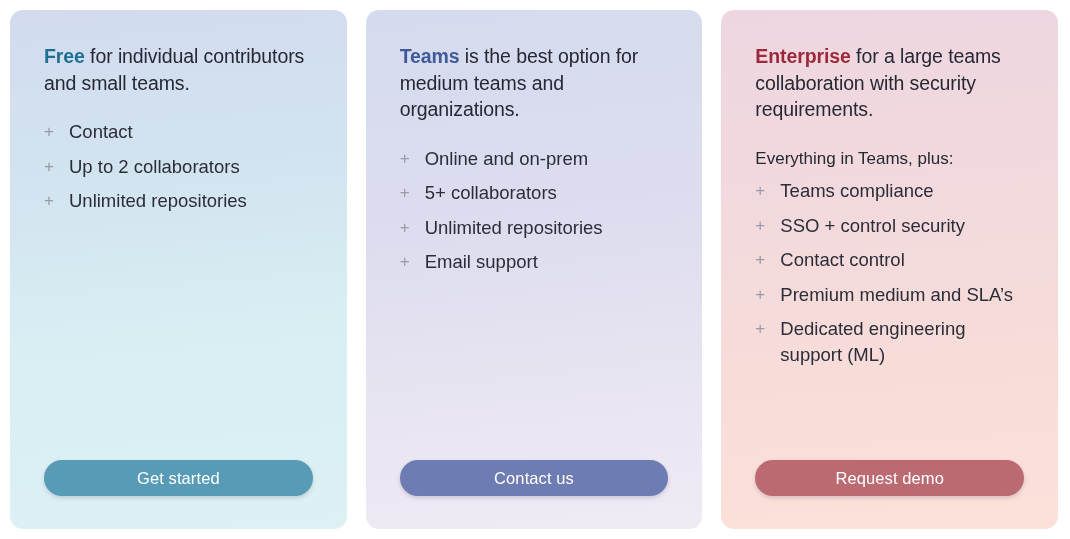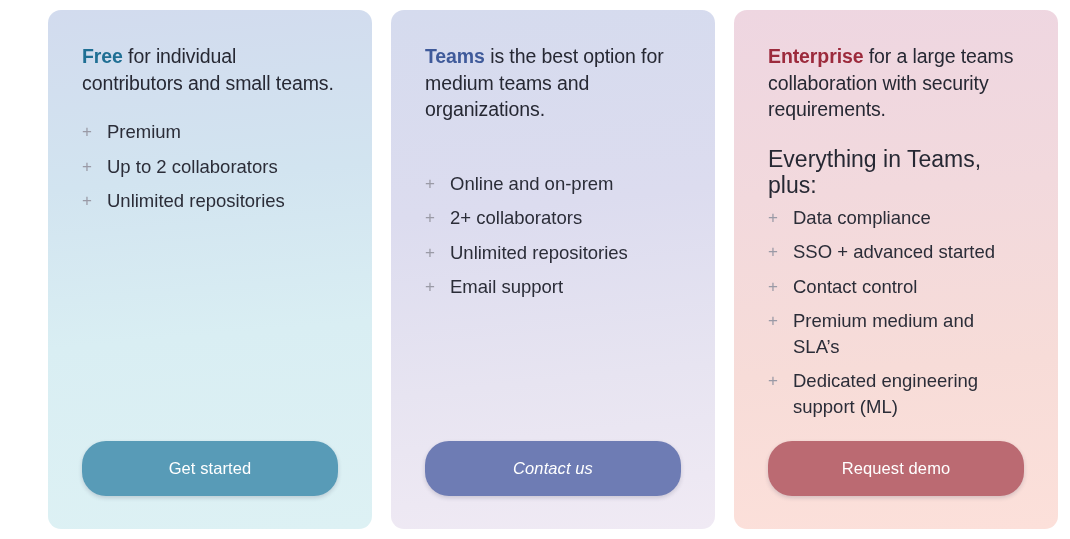--- a/index.html
+++ b/index.html
@@ -32,46 +32,44 @@
     position: relative;
     display: flex;
     flex-direction: column;
     box-sizing: border-box;
     padding: 33px 34px 0 34px;
     overflow: hidden;
   }
 
   .plan-card.free {
     background: linear-gradient(175deg, #d2dbee 0%, #d2e4f0 33%, #d9eef3 62%, #ddf1f4 100%);
-    margin-left: 38px;
   }
   .plan-card.teams {
     background: linear-gradient(174deg, #d5dbee 0%, #dcdcef 38%, #e7e4f1 70%, #f0eaf4 100%);
-    gap: 25px;
   }
   .plan-card.enterprise {
     background: linear-gradient(176deg, #eed6e1 0%, #f2d9dd 35%, #f7dcd8 68%, #fce0da 100%);
   }
 
   .plan-headline {
     font-size: 19.5px;
     line-height: 26.5px;
     color: #262833;
     margin: 0 0 23px 0;
     letter-spacing: -0.1px;
   }
   .plan-name {
     font-weight: bold;
   }
   .plan-name.free-name      { color: #1f6f94; }
   .plan-name.teams-name     { color: #3f5a9a; }
   .plan-name.enterprise-name{ color: #9c2a3c; text-align: center; }
 
   .plus-intro {
-    font-size: 23px;
+    font-size: 17px;
     line-height: 26.5px;
     color: #262833;
     margin: 0 0 6px 0;
   }
 
   .feature-list {
     list-style: none;
     margin: 0;
     padding: 0;
   }
@@ -99,45 +97,45 @@
 
   .cta-wrap {
     margin-top: auto;
     padding-bottom: 33px;
   }
   .cta-button {
     display: block;
     width: 100%;
     border: none;
     border-radius: 24px;
-    height: 55px;
+    height: 36px;
     font-family: "Liberation Sans", sans-serif;
     font-size: 16.5px;
     color: #ffffff;
     cursor: pointer;
     box-shadow: 0 2px 4px rgba(40, 40, 70, 0.18);
     letter-spacing: 0.1px;
   }
   .cta-button.free-cta       { background: #589bb7; }
-  .cta-button.teams-cta      { background: #6e7cb4; font-style: italic; }
+  .cta-button.teams-cta      { background: #6e7cb4; }
   .cta-button.enterprise-cta { background: #bb6a72; text-align: center; }
 </style>
 </head>
 <body>
 
 <div class="pricing-grid">
 
   <section class="plan-card free">
     <p class="plan-headline">
       <span class="plan-name free-name">Free</span><span> for individual contributors and small teams.</span>
     </p>
     <ul class="feature-list">
       <li class="feature-item">
         <span class="plus-icon">+</span>
-        <span class="feature-label">Premium</span>
+        <span class="feature-label">Contact</span>
       </li>
       <li class="feature-item">
         <span class="plus-icon">+</span>
         <span class="feature-label">Up to 2 collaborators</span>
       </li>
       <li class="feature-item">
         <span class="plus-icon">+</span>
         <span class="feature-label">Unlimited repositories</span>
       </li>
     </ul>
@@ -150,21 +148,21 @@
     <p class="plan-headline">
       <span class="plan-name teams-name">Teams</span><span> is the best option for medium teams and organizations.</span>
     </p>
     <ul class="feature-list">
       <li class="feature-item">
         <span class="plus-icon">+</span>
         <span class="feature-label">Online and on-prem</span>
       </li>
       <li class="feature-item">
         <span class="plus-icon">+</span>
-        <span class="feature-label">2+ collaborators</span>
+        <span class="feature-label">5+ collaborators</span>
       </li>
       <li class="feature-item">
         <span class="plus-icon">+</span>
         <span class="feature-label">Unlimited repositories</span>
       </li>
       <li class="feature-item">
         <span class="plus-icon">+</span>
         <span class="feature-label">Email support</span>
       </li>
     </ul>
@@ -174,25 +172,25 @@
   </section>
 
   <section class="plan-card enterprise">
     <p class="plan-headline">
       <span class="plan-name enterprise-name">Enterprise</span><span> for a large teams collaboration with security requirements.</span>
     </p>
     <p class="plus-intro">Everything in Teams, plus:</p>
     <ul class="feature-list">
       <li class="feature-item">
         <span class="plus-icon">+</span>
-        <span class="feature-label">Data compliance</span>
-      </li>
-      <li class="feature-item">
-        <span class="plus-icon">+</span>
-        <span class="feature-label">SSO + advanced started</span>
+        <span class="feature-label">Teams compliance</span>
+      </li>
+      <li class="feature-item">
+        <span class="plus-icon">+</span>
+        <span class="feature-label">SSO + control security</span>
       </li>
       <li class="feature-item">
         <span class="plus-icon">+</span>
         <span class="feature-label">Contact control</span>
       </li>
       <li class="feature-item">
         <span class="plus-icon">+</span>
         <span class="feature-label">Premium medium and SLA’s</span>
       </li>
       <li class="feature-item">

